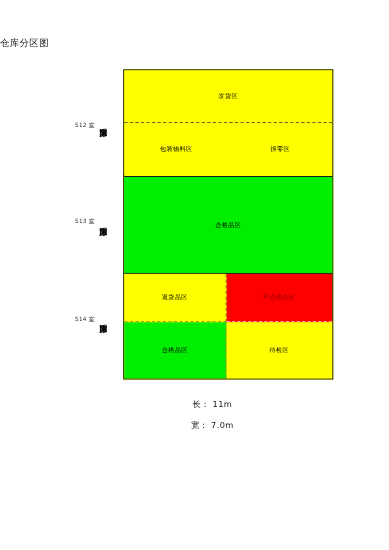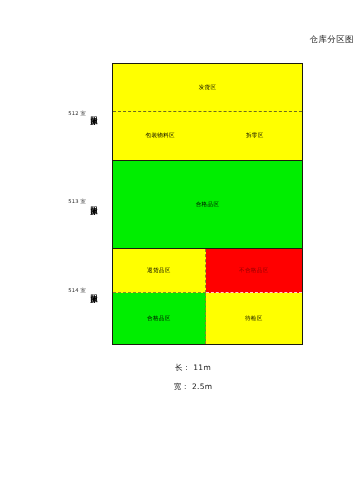--- a/index.html
+++ b/index.html
@@ -15,21 +15,21 @@
     overflow: hidden;
     position: relative;
   }
 
   
   #page-title {
     position: absolute;
     left: 0;
     top: 34px;
     width: 354px;
-    text-align: right;
+    text-align: left;
     font-size: 8.5px;
     letter-spacing: 0.4px;
     color: #1a1a1a;
   }
 
   
   #diagram {
     position: absolute;
     left: 112px;
     top: 63px;
@@ -200,14 +200,14 @@
     </div>
     <div class="cell c-daijian">
       <span>待检区</span>
     </div>
   </div>
 
 </div>
 
 <div id="specs">
   <div class="spec-line">长：  11m</div>
-  <div class="spec-line">宽： 2.5m</div>
+  <div class="spec-line">宽： 7.0m</div>
 </div>
 
 </body></html>

